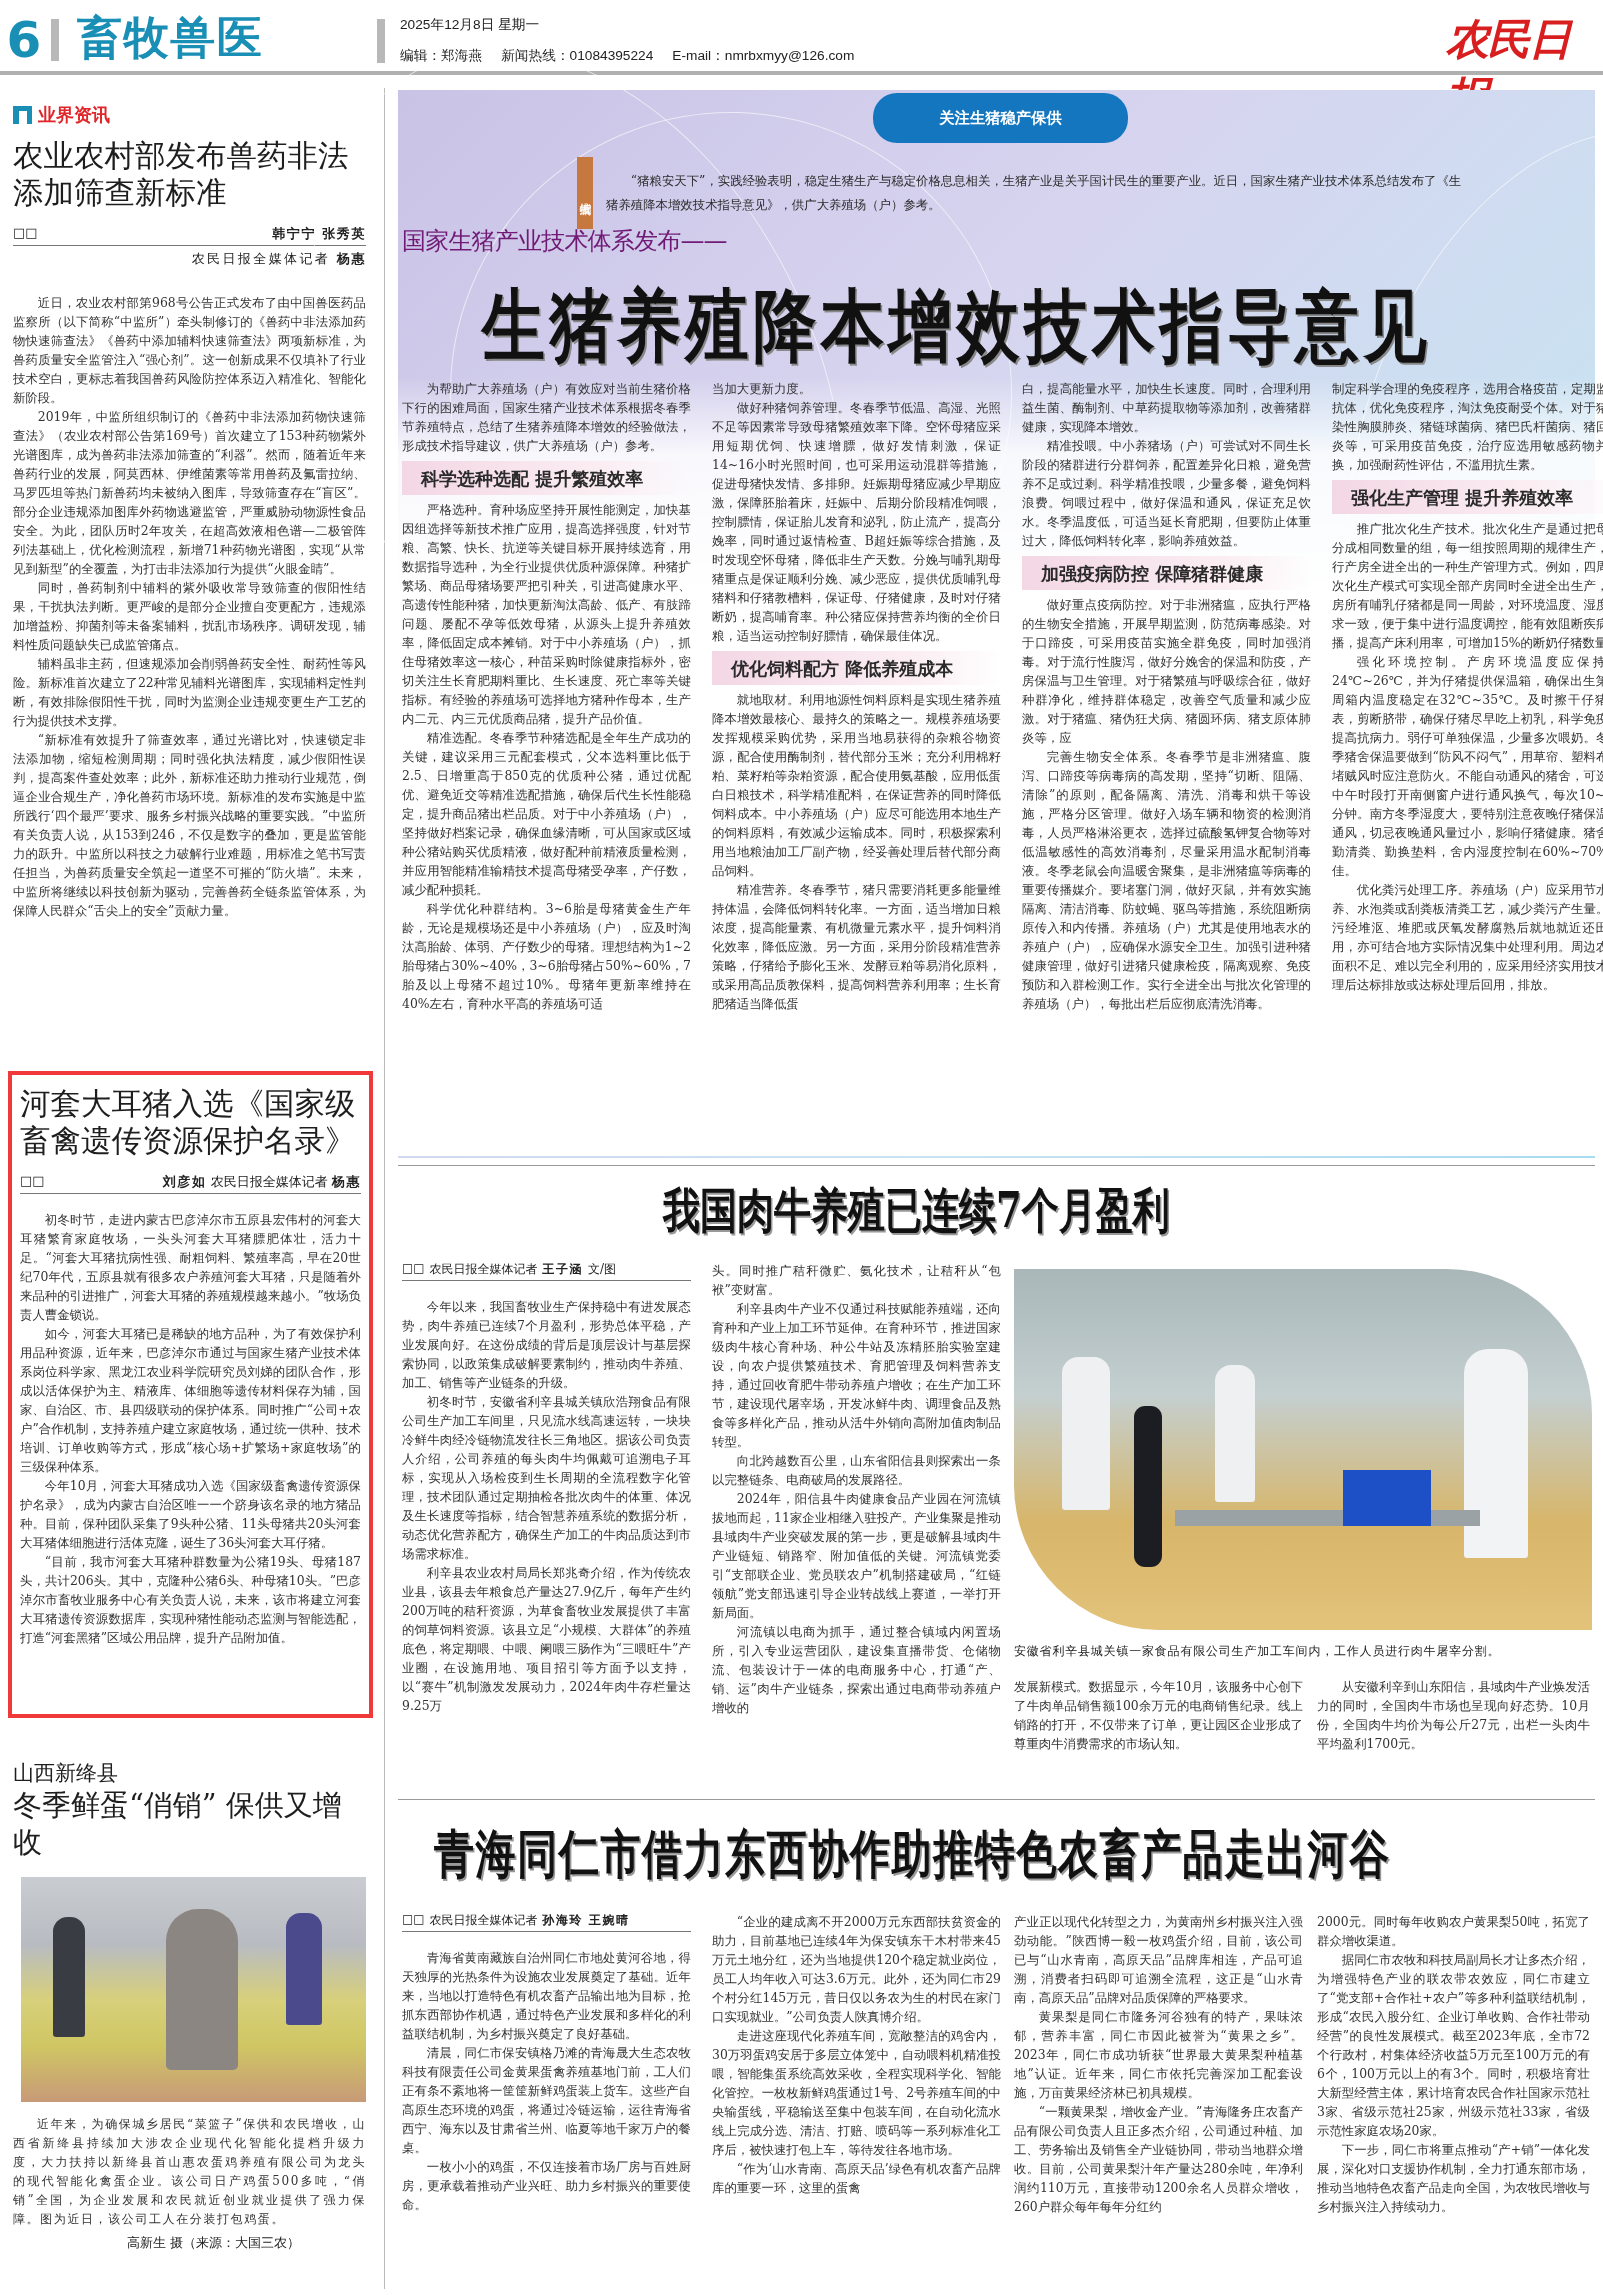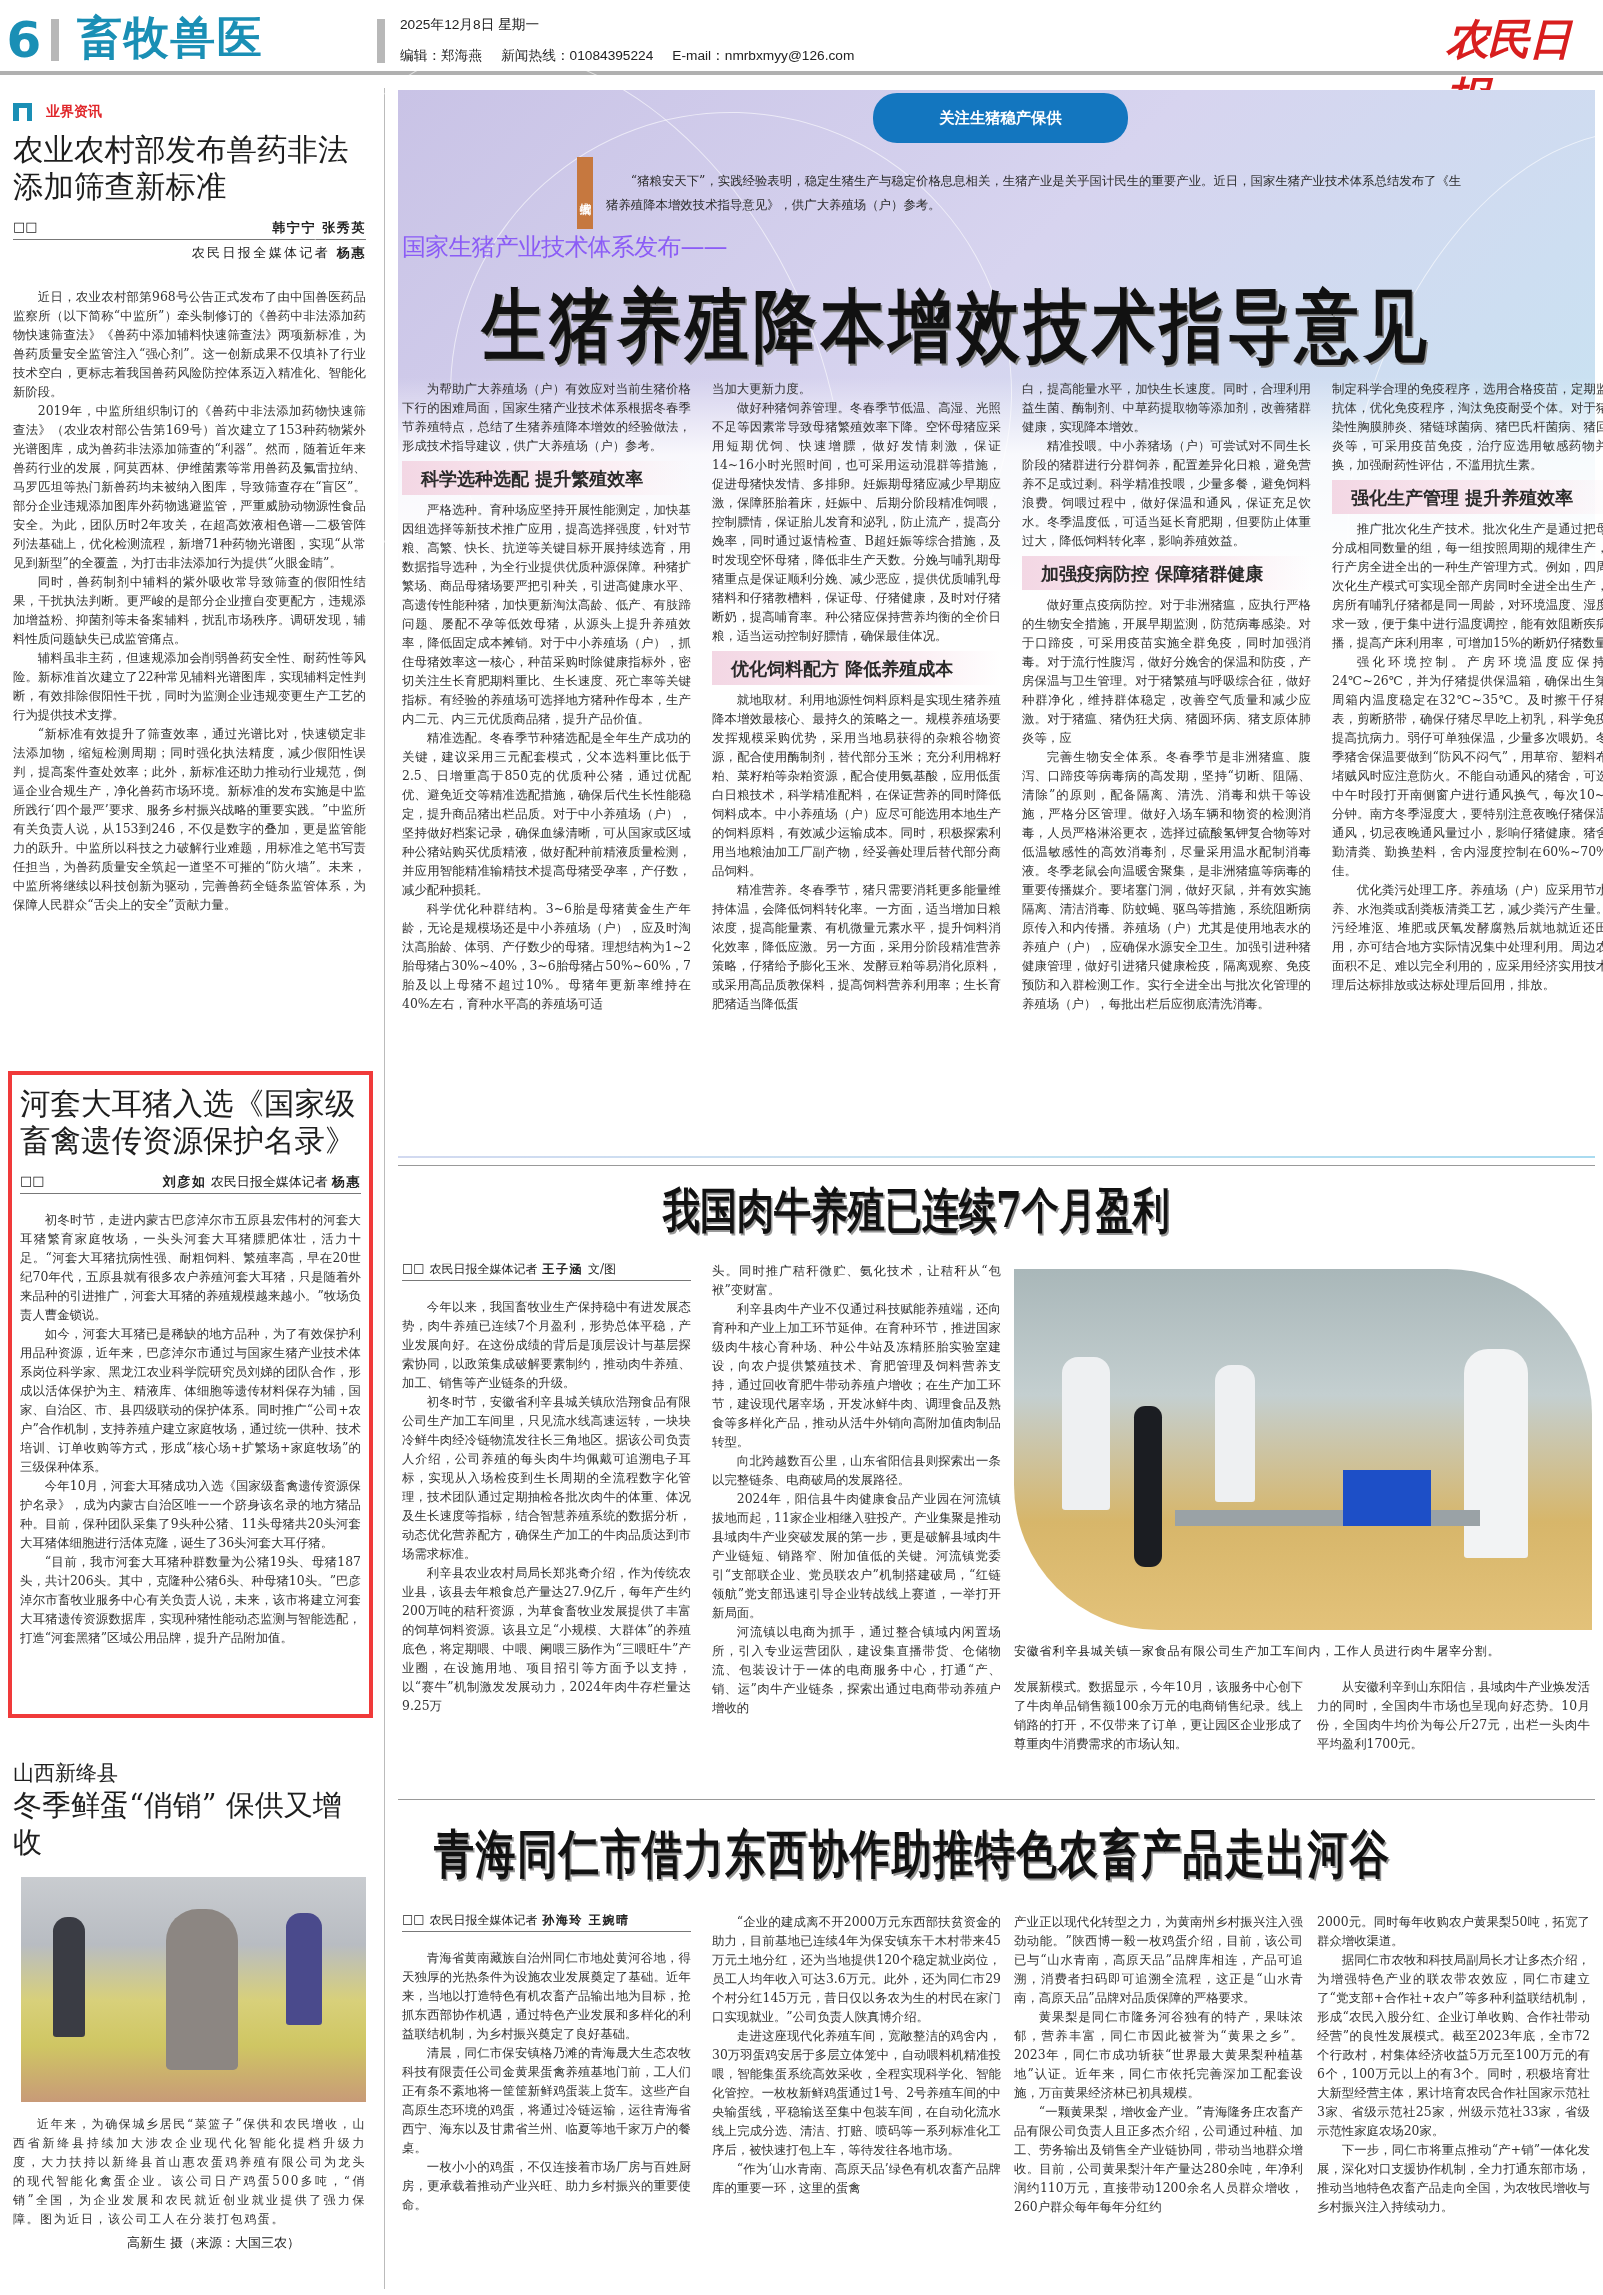--- a/index.html
+++ b/index.html
@@ -9,39 +9,39 @@
 .pagenum{left:6.4px;top:14.5px;font-family:"DejaVu Sans",sans-serif;font-weight:bold;font-size:50px;color:#1a8fb5;line-height:1}
 .pagebar{left:51px;top:19px;width:8px;height:42px;background:#b8b8b8}
 .section{left:77px;top:14.5px;font-family:"DejaVu Sans",sans-serif;font-weight:bold;font-size:45px;color:#1a8fb5;letter-spacing:1.6px;line-height:1}
 .mhbar{left:377px;top:19px;width:8px;height:44px;background:#b8b8b8}
 .mhdate{left:400px;top:16px;font-family:"Liberation Sans",sans-serif;font-size:13.7px;color:#222}
 .mhinfo{left:400px;top:47px;font-family:"Liberation Sans",sans-serif;font-size:13.7px;color:#222;white-space:pre}
 .logo{left:1446px;top:11.2px;font-family:"DejaVu Serif",serif;font-style:italic;font-weight:bold;font-size:43px;color:#d81e1e;letter-spacing:-1.6px}
 .mhrule{left:0;top:71px;width:1604px;height:4px;background:#b0b0b0}
 
 .lcol{left:13px;width:353px}
-.kicker{font-family:"DejaVu Sans",sans-serif;font-weight:bold;font-size:14px;color:#e0262a;display:flex;align-items:center;gap:14px}
+.kicker{font-family:"DejaVu Sans",sans-serif;font-weight:bold;font-size:18px;color:#e0262a;display:flex;align-items:center;gap:6px}
 .kicker .sq{width:19px;height:17.7px;background:#1a8fb5;position:relative}
 .kicker .sq:after{content:"";position:absolute;left:6.4px;top:4.8px;width:8px;height:13px;background:#fff}
 .hl-l{font-size:30.5px;line-height:37px;color:#1e1e1e;font-family:"DejaVu Serif",serif}
 .byline{font-size:13px;display:flex;justify-content:space-between;border-bottom:1.6px solid #777;padding-bottom:2.4px}
 .byline b{font-family:"DejaVu Sans",sans-serif;letter-spacing:1.6px}
 .byline2{font-size:13px;text-align:right;padding-top:3.2px;letter-spacing:2.4px}
 .byline2 b{font-family:"DejaVu Sans",sans-serif;letter-spacing:1.6px}
 .body{font-size:12.4px;line-height:19px;text-align:justify;color:#333;text-indent:2em}
 .body p{text-indent:2em}
 .redbox{border:4.8px solid #f03a3a;padding:9.6px 8px}
 
 .banner{left:398px;top:90px;width:1197px;height:1068px;background:linear-gradient(135deg,#c9c3e6 0%,#d7d4ef 35%,#c8e3f2 70%,#a9dbf0 100%)}
 .banner-fade{left:398px;top:377px;width:1197px;height:779px;background:linear-gradient(180deg,rgba(255,255,255,0) 0%,rgba(255,255,255,.85) 10%,#fff 28%)}
 .wave{border-radius:50%;border:1.6px solid rgba(255,255,255,.6)}
 .pill{left:873px;top:93px;width:255px;height:50px;background:#1376bf;border-radius:24px;color:#fff;font-family:"DejaVu Sans",sans-serif;font-weight:bold;font-size:15.3px;display:flex;align-items:center;justify-content:center}
 .edtag{left:577px;top:157px;width:16px;height:72px;background:#c6783f;color:#fff;font-size:12px;writing-mode:vertical-rl;display:flex;align-items:center;justify-content:center;font-family:"DejaVu Sans",sans-serif}
 .ednote{left:606px;top:169px;width:859px;font-size:12.4px;line-height:24px;color:#2b2b2b;text-indent:2em;font-family:"DejaVu Serif",serif}
-.pre-hl{left:402px;top:231px;font-size:24px;color:#8b5cf6;font-family:"DejaVu Sans",sans-serif;letter-spacing:-0.8px}
+.pre-hl{left:402px;top:225px;font-size:24px;color:#701a75;font-family:"DejaVu Sans",sans-serif;letter-spacing:-0.8px}
 .main-hl{left:482px;top:273px;font-size:63px;font-weight:bold;color:#111;font-family:"DejaVu Serif",serif;letter-spacing:4.8px;transform:scaleY(1.25);transform-origin:top left;text-shadow:1.6px 1.6px 0 #888}
 .sub-hd{background:linear-gradient(90deg,#f3d7e4,#fbeef3 70%,rgba(255,255,255,0));font-family:"DejaVu Sans",sans-serif;font-weight:bold;font-size:18px;color:#2a2a2a;padding:7.2px 0 7.2px 19px;margin:6.4px 0 4.8px}
 .col4{width:289px;font-size:12.4px;line-height:19px;color:#333;text-align:justify}
 .col4 p{text-indent:2em}
 .hrule{background:#999;height:0.8px}
 .big-hl{font-family:"DejaVu Serif",serif;font-weight:bold;color:#111;transform:scaleY(1.3);transform-origin:top left;text-shadow:1.6px 1.6px 0 #999;white-space:nowrap}
 .photo{overflow:hidden}
 .cap{font-size:12px;color:#222;letter-spacing:0.8px}
 .vline{background:#bbb;width:0.8px}
 </style>

